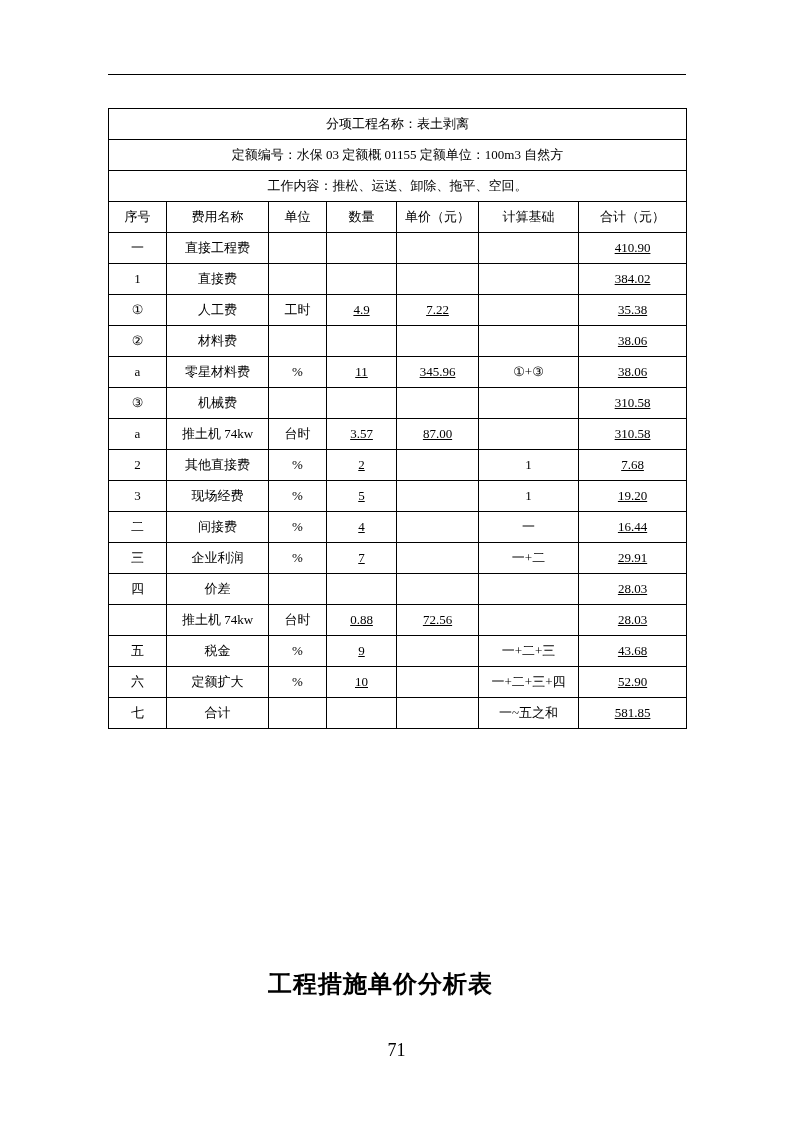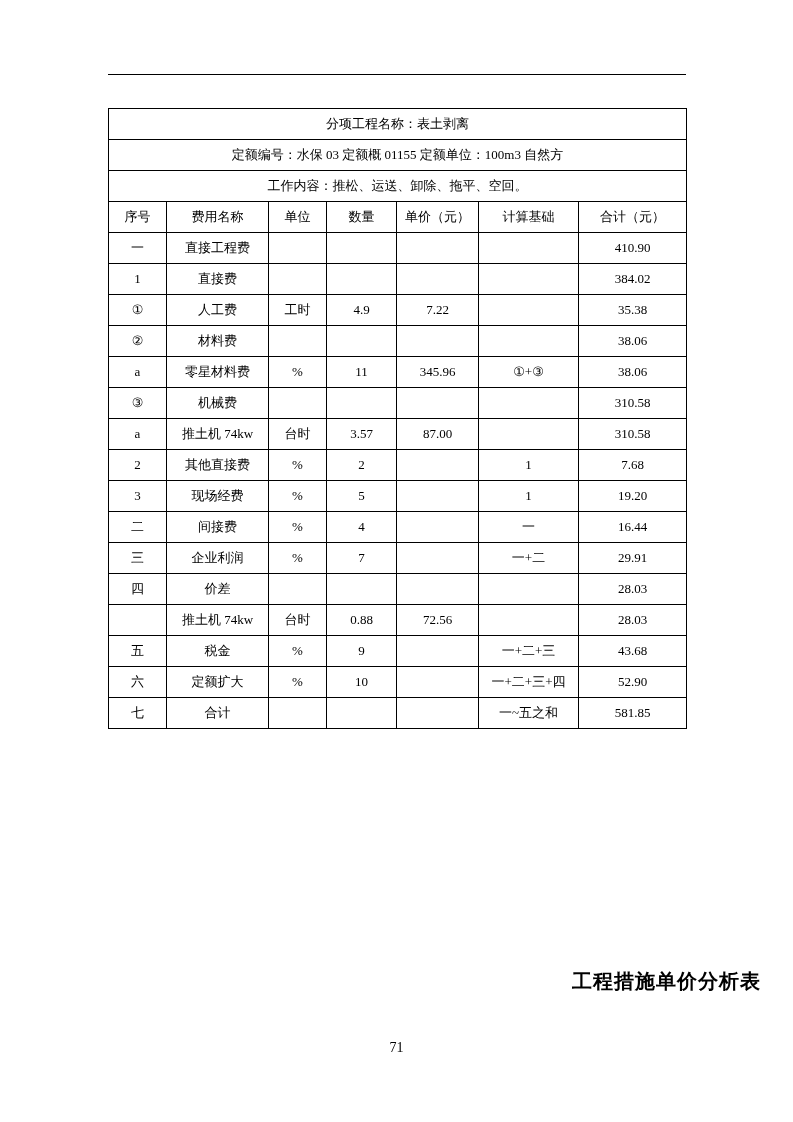--- a/index.html
+++ b/index.html
@@ -65,38 +65,39 @@
     font-weight: normal;
     height: 31px;
     font-size: 13.5px;
   }
   td.name {
     font-size: 13px;
   }
   td.num {
     font-family: "Liberation Serif", "DejaVu Serif", serif;
     font-size: 13px;
+    text-decoration: underline;
   }
   .bottom-title {
     position: absolute;
     left: 0;
     top: 968px;
     width: 761px;
-    text-align: right;
-    font-size: 20px;
+    text-align: center;
+    font-size: 24px;
     font-weight: bold;
     letter-spacing: 1px;
   }
   .page-number {
     position: absolute;
     left: 0;
     top: 1040px;
     width: 793px;
     text-align: center;
-    font-size: 14px;
+    font-size: 18px;
   }
 </style>
 </head>
 <body>
 
 <div class="page">
 
   <div class="header-rule"></div>
 
   <table class="main">

